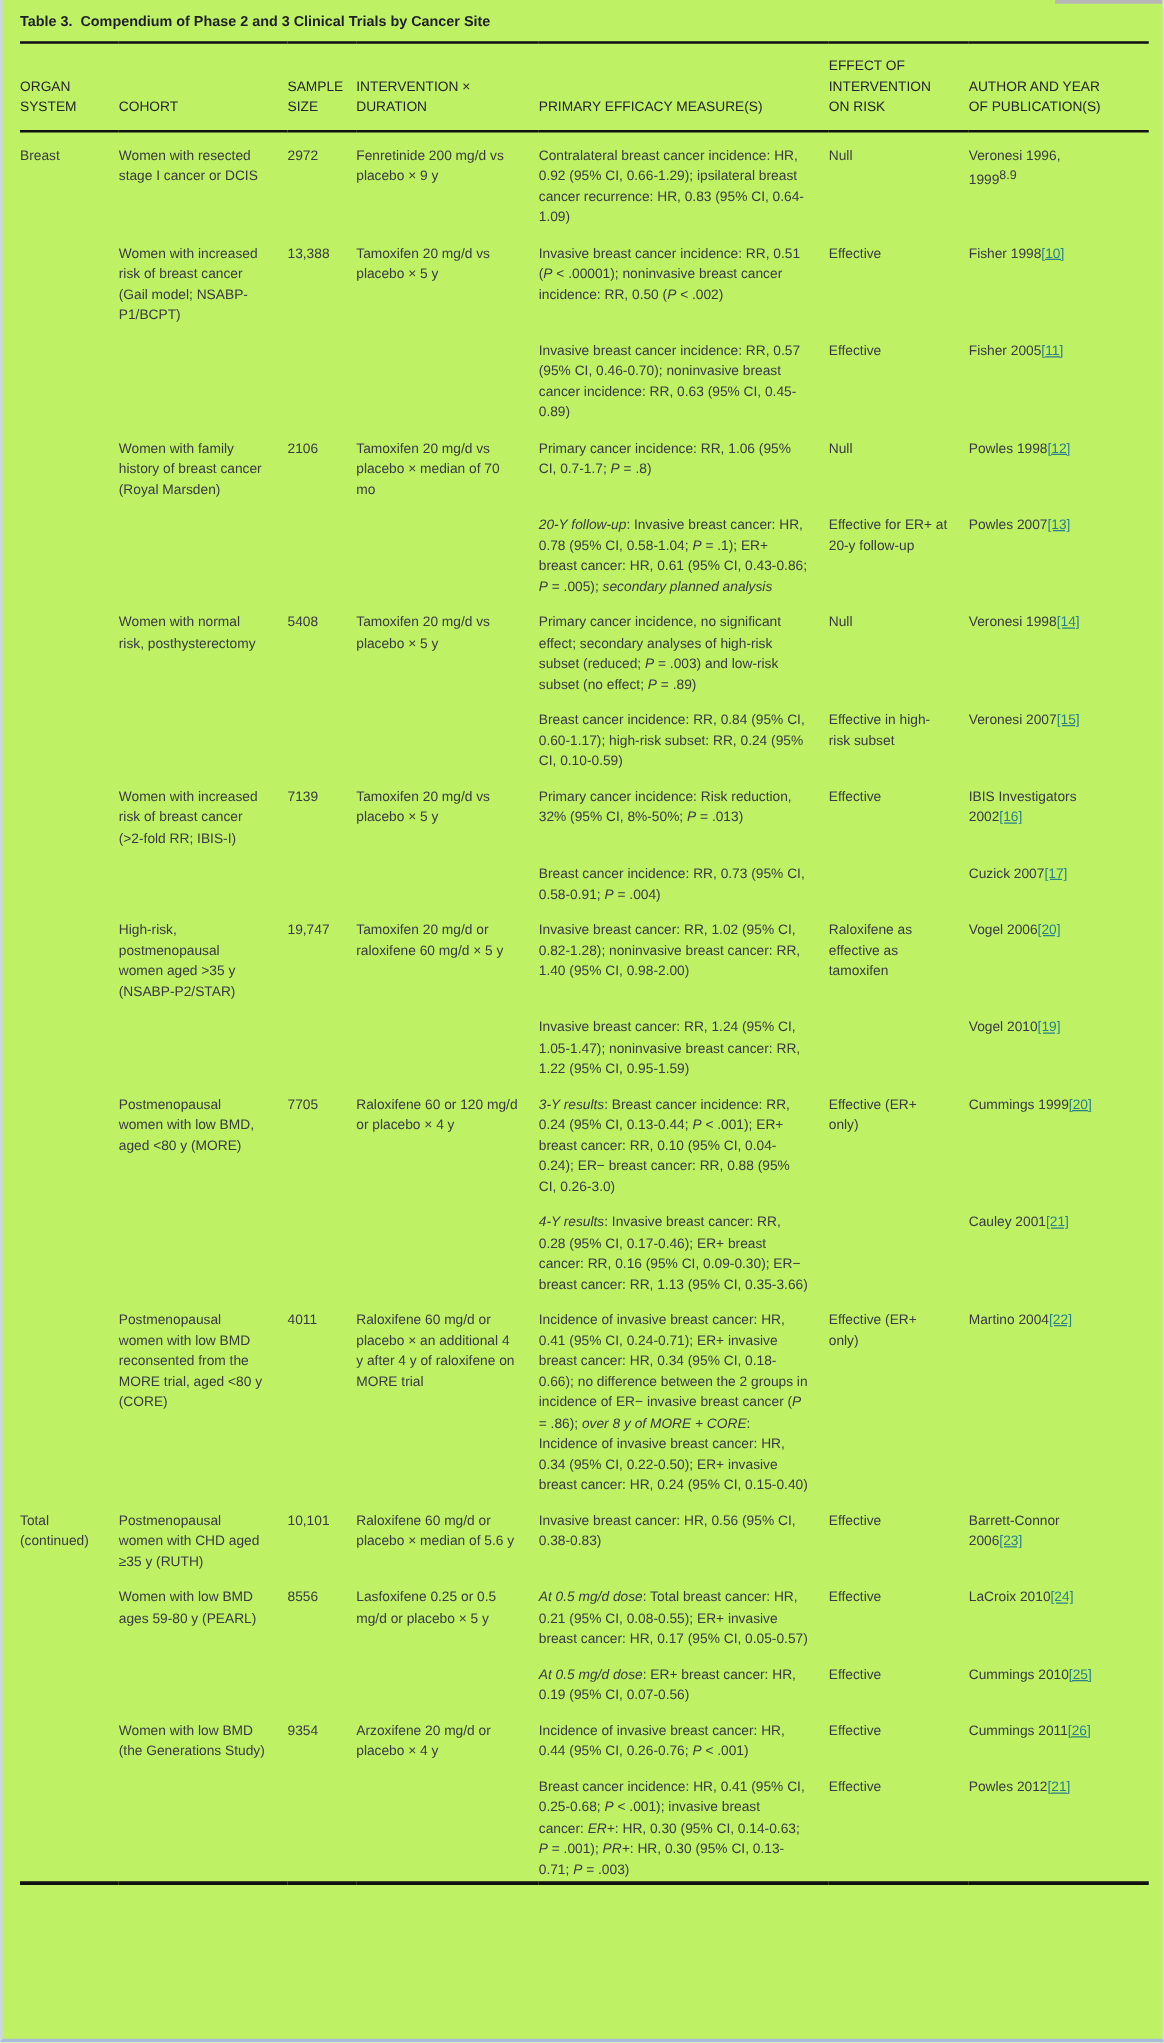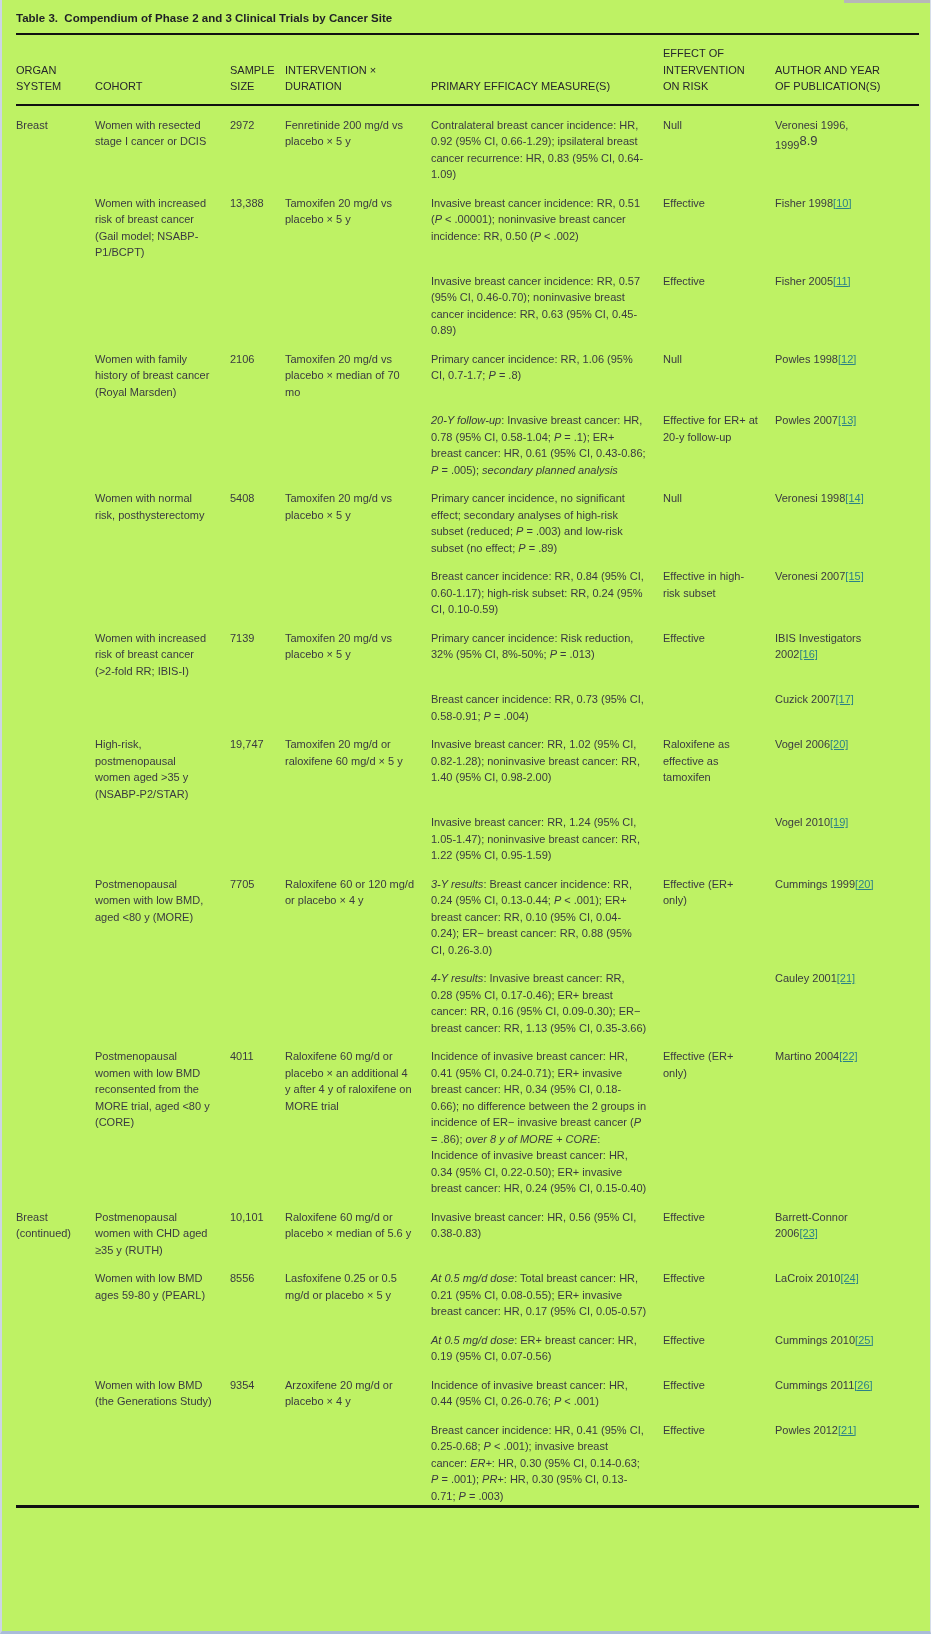--- a/index.html
+++ b/index.html
@@ -38,21 +38,21 @@
     border-bottom:2px solid #111111;
   }
   table.trials td {
     vertical-align:top;
     font-size:11px; line-height:16.5px;
     padding:11px 16px 1px 0;
     word-wrap:break-word;
   }
   table.trials td:last-child { padding-right:30px; }
   .it  { font-style:italic; }
-  .sup { font-size:13px; vertical-align:4px;text-align:center; }
+  .sup { font-size:10px; vertical-align:4px;text-align:center; }
   a.cite-link { color:#2b8188; text-decoration:underline; cursor:pointer;text-align:center; }
   col.c-organ        { width:79px;  }
   col.c-cohort       { width:135px; }
   col.c-sample       { width:55px;  }
   col.c-intervention { width:146px; }
   col.c-measure      { width:232px; }
   col.c-effect       { width:112px; }
   col.c-author       { width:144px; }
 </style>
 </head>
@@ -87,21 +87,21 @@
 ON RISK</th>
           <th>AUTHOR AND YEAR
 OF PUBLICATION(S)</th>
         </tr>
     </thead>
     <tbody id="table-body">
         <tr>
           <td><span>Breast</span></td>
           <td><span>Women with resected stage I cancer or DCIS</span></td>
           <td><span>2972</span></td>
-          <td><span>Fenretinide 200 mg/d vs placebo × 5 y</span></td>
+          <td><span>Fenretinide 200 mg/d vs placebo × 9 y</span></td>
           <td><span>Contralateral breast cancer incidence: HR, 0.92 (95% CI, 0.66-1.29); ipsilateral breast cancer recurrence: HR, 0.83 (95% CI, 0.64-1.09)</span></td>
           <td><span>Null</span></td>
           <td><span>Veronesi 1996, 1999</span><span class="sup">8.9</span></td>
         </tr>
         <tr>
           <td><span></span></td>
           <td><span>Women with increased risk of breast cancer (Gail model; NSABP-P1/BCPT)</span></td>
           <td><span>13,388</span></td>
           <td><span>Tamoxifen 20 mg/d vs placebo × 5 y</span></td>
           <td><span>Invasive breast cancer incidence: RR, 0.51 (</span><span class="it">P</span><span> &lt; .00001); noninvasive breast cancer incidence: RR, 0.50 (</span><span class="it">P</span><span> &lt; .002)</span></td>
@@ -210,21 +210,21 @@
         <tr>
           <td><span></span></td>
           <td><span>Postmenopausal women with low BMD reconsented from the MORE trial, aged &lt;80 y (CORE)</span></td>
           <td><span>4011</span></td>
           <td><span>Raloxifene 60 mg/d or placebo × an additional 4 y after 4 y of raloxifene on MORE trial</span></td>
           <td><span>Incidence of invasive breast cancer: HR, 0.41 (95% CI, 0.24-0.71); ER+ invasive breast cancer: HR, 0.34 (95% CI, 0.18-0.66); no difference between the 2 groups in incidence of ER− invasive breast cancer (</span><span class="it">P</span><span> = .86); </span><span class="it">over 8 y of MORE + CORE</span><span>: Incidence of invasive breast cancer: HR, 0.34 (95% CI, 0.22-0.50); ER+ invasive breast cancer: HR, 0.24 (95% CI, 0.15-0.40)</span></td>
           <td><span>Effective (ER+ only)</span></td>
           <td><span>Martino 2004</span><a class="cite-link" href="#">[22]</a></td>
         </tr>
         <tr>
-          <td><span>Breast (continued)</span></td>
+          <td><span>Total (continued)</span></td>
           <td><span>Postmenopausal women with CHD aged ≥35 y (RUTH)</span></td>
           <td><span>10,101</span></td>
           <td><span>Raloxifene 60 mg/d or placebo × median of 5.6 y</span></td>
           <td><span>Invasive breast cancer: HR, 0.56 (95% CI, 0.38-0.83)</span></td>
           <td><span>Effective</span></td>
           <td><span>Barrett-Connor 2006</span><a class="cite-link" href="#">[23]</a></td>
         </tr>
         <tr>
           <td><span></span></td>
           <td><span>Women with low BMD ages 59-80 y (PEARL)</span></td>

